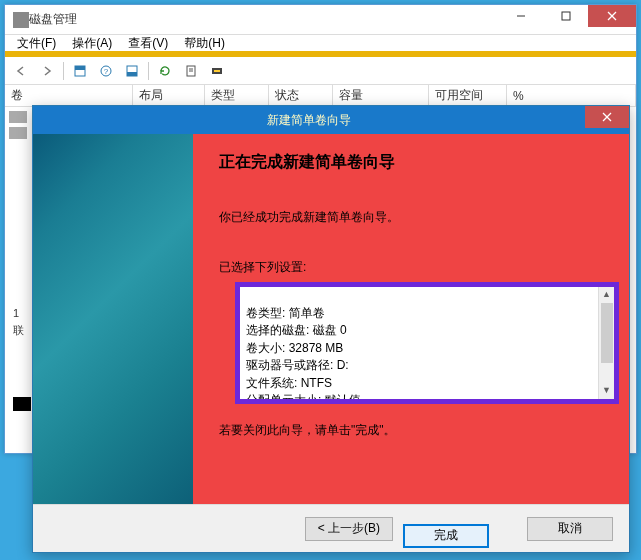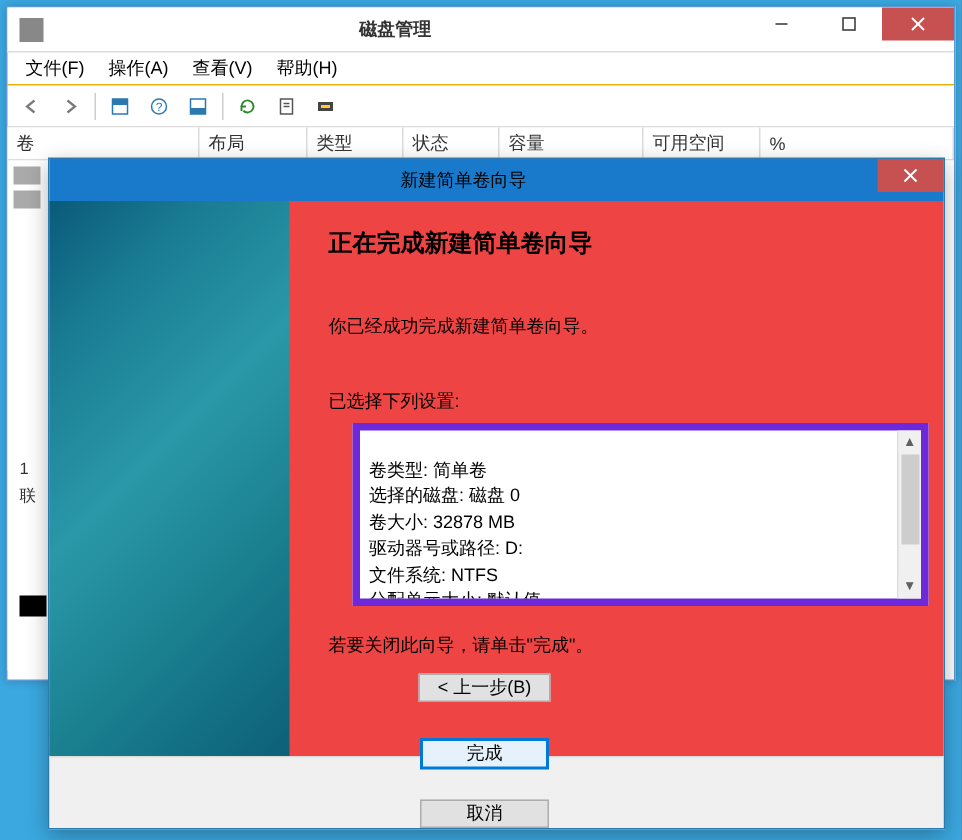--- a/index.html
+++ b/index.html
@@ -2,62 +2,62 @@
 <html><head>
 <meta charset="utf-8">
 <style>
   * { box-sizing: border-box; margin: 0; padding: 0; }
   body { font-family: "Microsoft YaHei", "Segoe UI", Tahoma, sans-serif; font-size: 12px; background: #3ba8e0; width: 641px; height: 560px; overflow: hidden; position: relative; }
   
   
   .main-window { position: absolute; left: 4px; top: 4px; width: 633px; height: 450px; background: #fff; border: 1px solid #5a9bd5; box-shadow: 0 0 6px rgba(0,0,0,0.2); }
   .main-titlebar { height: 30px; background: #fff; display: flex; align-items: center; border-bottom: 1px solid #dcdcdc; }
   .main-title-icon { width: 16px; height: 16px; margin-left: 8px; background: #888; display: inline-block; }
-  .main-title-text { flex: 1; text-align: center; color: #333; font-weight: bold; }
+  .main-title-text { flex: 1; color: #333; }
   .win-controls { display: flex; height: 100%; }
   .win-btn { width: 45px; height: 22px; display: flex; align-items: center; justify-content: center; color: #333; font-size: 11px; }
   .win-btn.close { background: #c75050; color: #fff; width: 48px; }
   .win-btn svg { width: 10px; height: 10px; }
   
-  .menubar { height: 22px; display: flex; align-items: center; padding: 0 6px; gap: 4px; border-bottom: 1px solid #eab308; }
+  .menubar { height: 22px; display: flex; align-items: center; padding: 0 6px; gap: 4px; border-bottom: 6px solid #eab308; }
   .menu-item { padding: 2px 6px; }
   
   .toolbar { height: 28px; display: flex; align-items: center; padding: 0 4px; gap: 2px; border-bottom: 1px solid #dcdcdc; }
   .tool-btn { width: 24px; height: 22px; display: flex; align-items: center; justify-content: center; border: 1px solid transparent; }
   .tool-sep { width: 1px; height: 18px; background: #ccc; margin: 0 2px; }
   
   .table-header { height: 22px; display: flex; background: #fff; border-bottom: 1px solid #dcdcdc; }
   .th { border-right: 1px solid #dcdcdc; padding: 2px 6px; display: flex; align-items: center; color: #333; }
   
   .content-area { position: relative; height: 340px; background: #fff; }
   .content-area .row-icon { position: absolute; left: 4px; width: 18px; height: 12px; background: #aaa; }
   .content-area .sidetext { position: absolute; left: 8px; font-size: 11px; color: #333; }
   .blackbar { position: absolute; left: 8px; top: 290px; width: 18px; height: 14px; background: #000; }
   .scrollbar-track { position: absolute; right: 10px; top: 0; bottom: 0; width: 16px; background: #f0f0f0; border-left: 1px solid #dcdcdc; }
   
   
   .wizard { position: absolute; left: 32px; top: 105px; width: 598px; height: 448px; background: #fff; border: 1px solid #2a7ab0; box-shadow: 0 4px 14px rgba(0,0,0,0.3); }
-  .wz-titlebar { height: 28px; background: #1979ca; color: #000000; display: flex; align-items: center; }
+  .wz-titlebar { height: 28px; background: #1979ca; color: #fef9c3; display: flex; align-items: center; }
   .wz-title { flex: 1; text-align: center; font-size: 12px; }
   .wz-close { width: 44px; height: 22px; margin-top:-6px; background: #c75050; display: flex; align-items: center; justify-content: center; }
   .wz-close svg { stroke: #fff; }
   
   .wz-body { display: flex; height: 370px; background: #ef4444; }
   .wz-sidebar { width: 160px; background: linear-gradient(135deg, #0a5a7a 0%, #1a7d93 20%, #2a98a8 45%, #1a8090 70%, #0d6078 100%); }
   .wz-main { flex: 1; padding: 18px 26px 10px 26px; color: #000; }
   .wz-heading { font-size: 16px; font-weight: bold; margin-bottom: 36px; }
   .wz-text { font-size: 12px; margin-bottom: 31px; }
   .wz-label { font-size: 12px; margin-bottom: 6px; margin-top: 33px; }
   .wz-listbox { width: 100%; height: 122px; border: 5px solid #6d28d9; padding: 18px 6px; font-size: 12px; line-height: 1.45; overflow: hidden; position: relative; background: #fff; margin-left: 16px; }
   .wz-listbox .sb { position: absolute; right: 0; top: 0; bottom: 0; width: 16px; background: #f0f0f0; border-left: 1px solid #dcdcdc; }
   .wz-listbox .sb-btn { height: 16px; background: #f0f0f0; display:flex; align-items:center; justify-content:center; color:#606060; font-size:9px;}
   .wz-listbox .sb-thumb { position:absolute; top:16px; left:2px; width:12px; height:60px; background:#cdcdcd;}
   .wz-foot-text { margin-top: 18px; font-size: 12px; }
   
-  .wz-buttons { height: 48px; border-top: 1px solid #dcdcdc; display: flex; align-items: center; justify-content: flex-end; padding-right: 16px; gap: 10px; background: #f0f0f0; flex-direction: column; }
+  .wz-buttons { height: 48px; border-top: 1px solid #dcdcdc; display: flex; align-items: center; justify-content: flex-end; padding-right: 16px; gap: 10px; background: #f0f0f0; }
   .btn { min-width: 86px; height: 24px; background: #e1e1e1; border: 1px solid #acacac; font-size: 12px; display: flex; align-items: center; justify-content: center; padding: 0 12px; }
   .btn.primary { border: 2px solid #0078d7; background: #e5f1fb; margin-top: 14px; }
   .btn-gap { width: 18px; }
 </style>
 </head>
 <body>
 
 <div class="main-window">
   <div class="main-titlebar">
     <span class="main-title-icon"></span>

